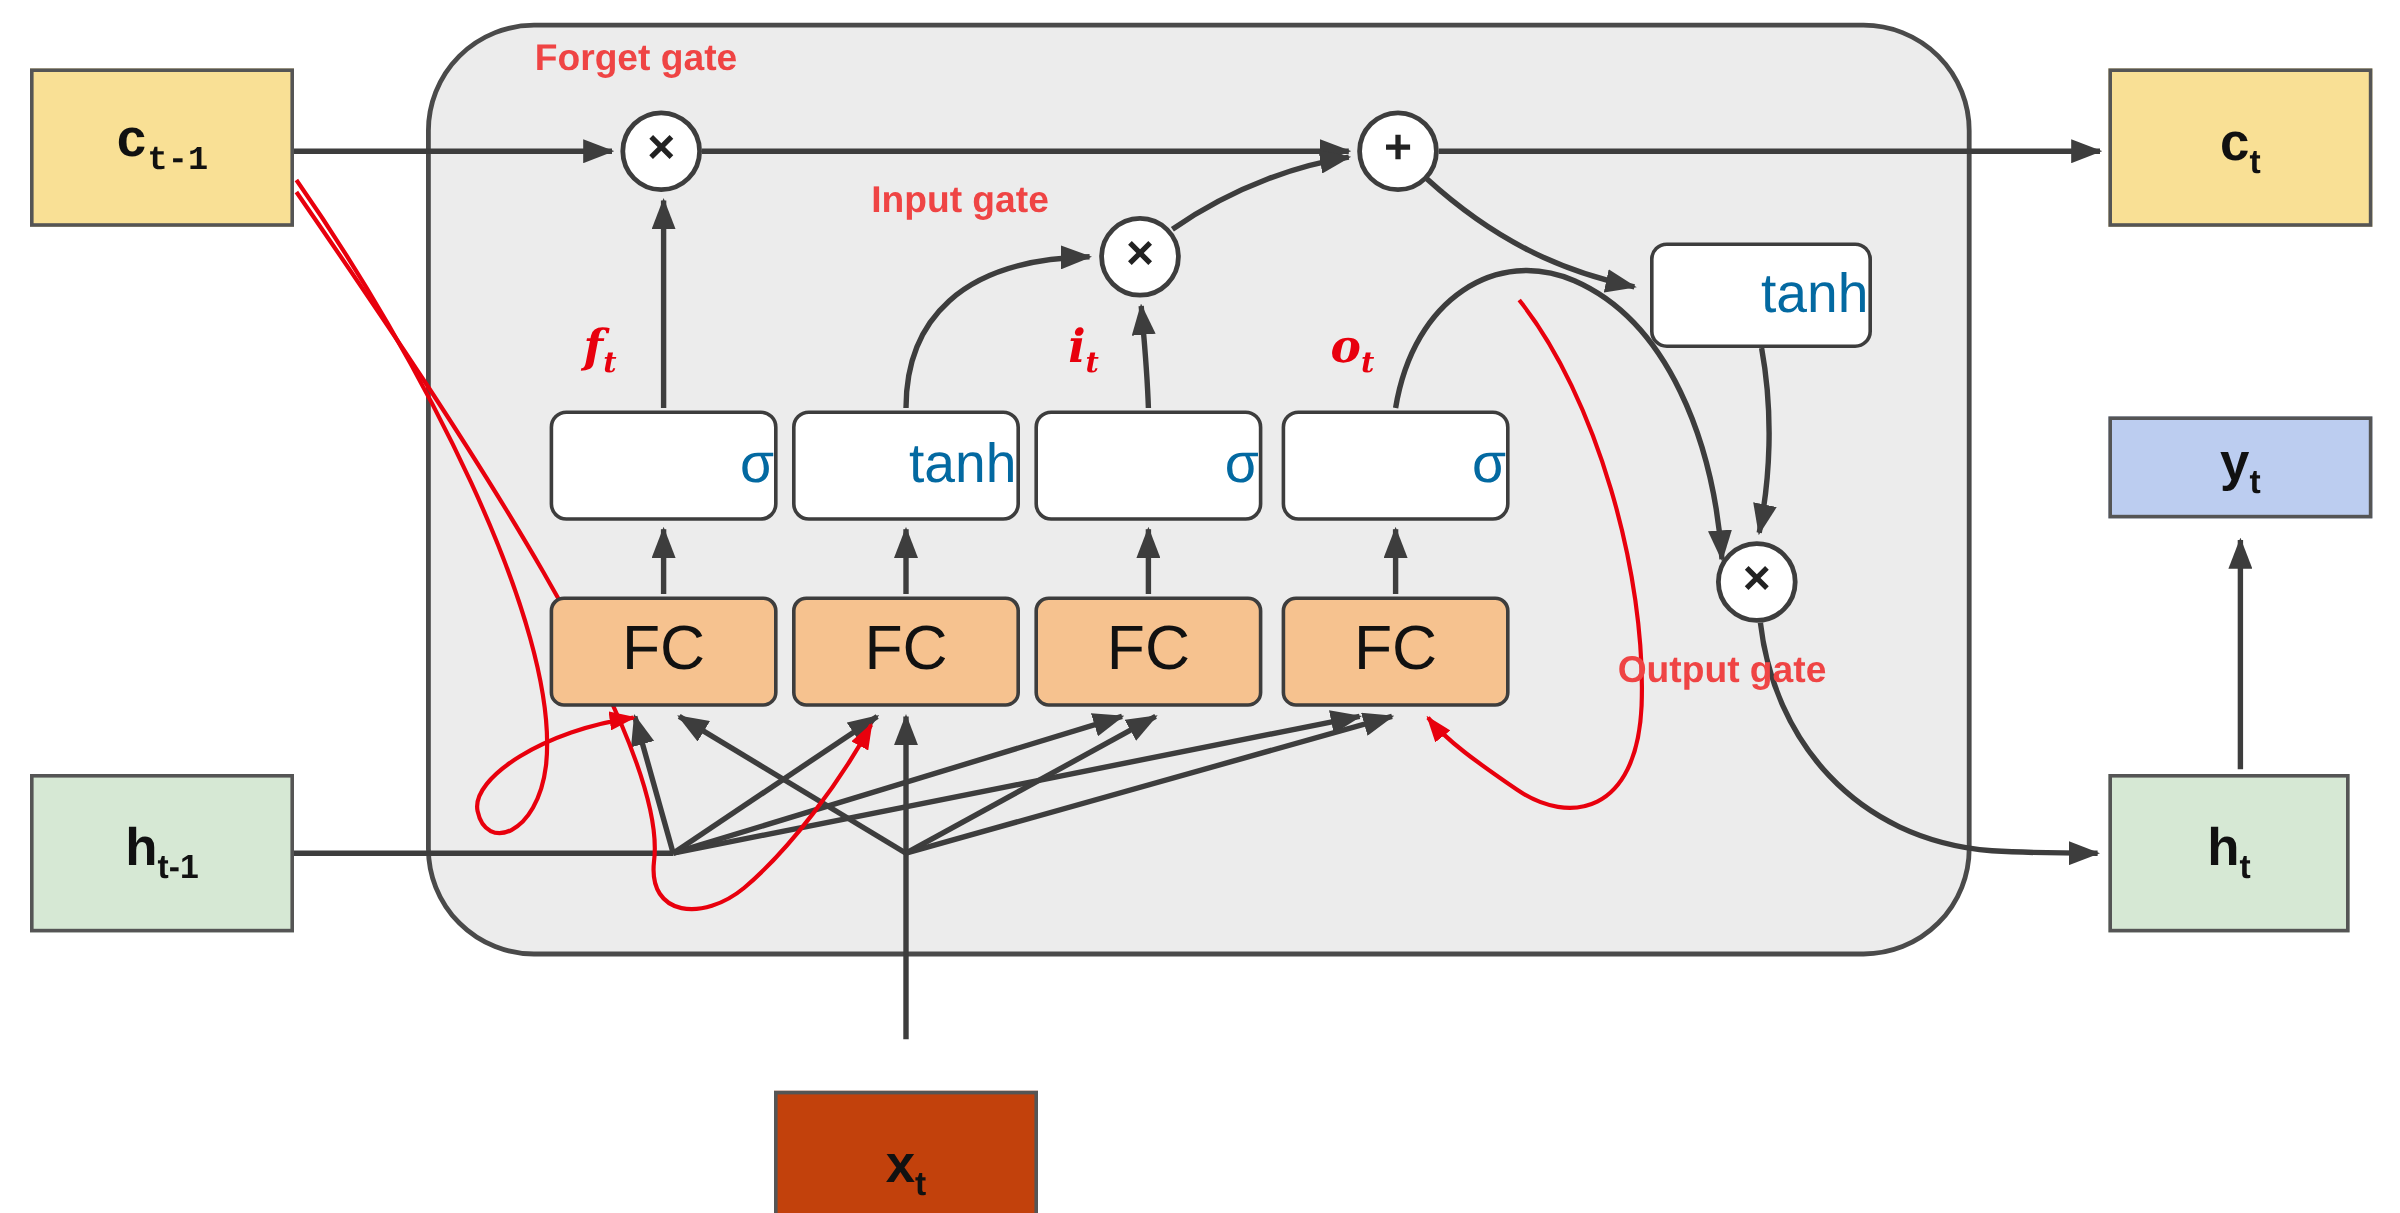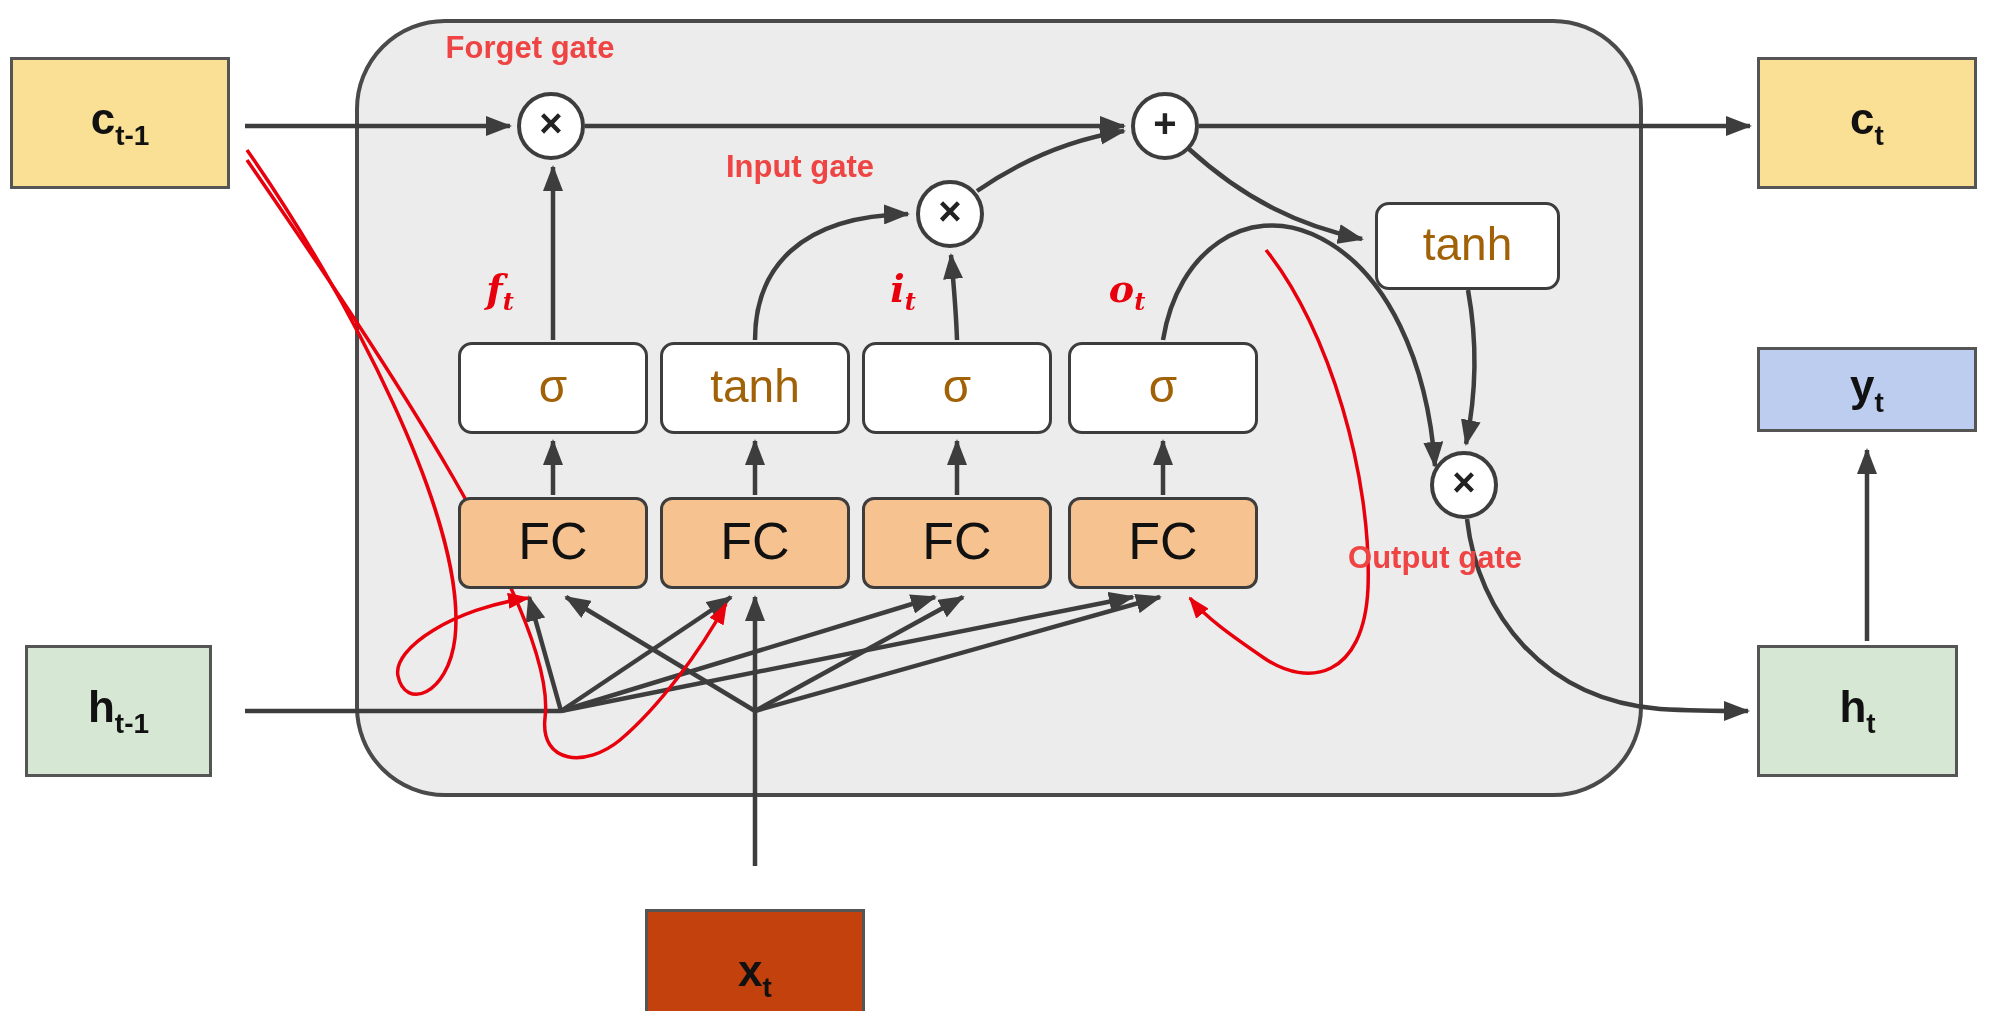--- a/index.html
+++ b/index.html
@@ -22,21 +22,21 @@
   .node .main{font-weight:bold;font-size:44px;}
   .node .sub{font-weight:bold;font-size:28px;display:inline-block;transform:translateY(11px);}
   .node-inner{position:absolute;left:0;right:0;top:50%;transform:translateY(-58%);}
   .yellow{background:#f9e095;}
   .green{background:#d6e8d4;}
   .pink{background:#c2410c;margin-top:42px;}
   .blue{background:#bccdf0;}
 
   .unit{
     position:absolute;box-sizing:border-box;background:#ffffff;
-    border:3px solid #3d3d3d;border-radius:14px;text-align:center;color:#a16207;
+    border:3px solid #3d3d3d;border-radius:14px;text-align:right;color:#0369a1;
   }
   .unit .txt{position:absolute;left:0;right:0;top:50%;transform:translateY(-54%);font-size:46px;}
   .fc{
     position:absolute;box-sizing:border-box;background:#f6c28f;
     border:3px solid #3d3d3d;border-radius:12px;text-align:center;color:#111;
   }
   .fc .txt{position:absolute;left:0;right:0;top:50%;transform:translateY(-54%);font-size:52px;}
 
   .gate-circle{
     position:absolute;width:68px;height:68px;border-radius:50%;
@@ -104,24 +104,24 @@
 
     <path d="M 1867 641 L 1867 450" stroke="#3d3d3d" stroke-width="4.5" fill="none" marker-end="url(#ah)"></path>
 
     <path d="M 247 150 C 345 290, 468 520, 455 638 C 448 696, 405 710, 398 676 C 392 648, 455 608, 528 598" stroke="#e8000d" stroke-width="3.5" fill="none" marker-end="url(#ahr)"></path>
     <path d="M 247 160 C 385 360, 558 618, 545 718 C 540 764, 586 768, 620 740 C 658 708, 700 652, 726 604" stroke="#e8000d" stroke-width="3.5" fill="none" marker-end="url(#ahr)"></path>
     <path d="M 1266 250 C 1330 330, 1372 478, 1368 588 C 1364 678, 1308 688, 1264 658 C 1232 636, 1205 617, 1190 598" stroke="#e8000d" stroke-width="3.5" fill="none" marker-end="url(#ahr)"></path>
   </svg>
 
   <div class="layer-nodes">
 
-    <div class="node yellow" style="left:10px;top:57px;width:220px;height:132px;">
+    <div class="node yellow" style="left:25px;top:57px;width:220px;height:132px;font-family:Liberation Mono, monospace;">
       <div class="node-inner"><span class="main">c</span><span class="sub">t-1</span></div>
     </div>
-    <div class="node green" style="left:25px;top:645px;width:187px;height:132px;">
+    <div class="node green" style="left:25px;top:645px;width:220px;height:132px;">
       <div class="node-inner"><span class="main">h</span><span class="sub">t-1</span></div>
     </div>
     <div class="node pink" style="left:645px;top:867px;width:220px;height:132px;">
       <div class="node-inner"><span class="main">x</span><span class="sub">t</span></div>
     </div>
     <div class="node yellow" style="left:1757px;top:57px;width:220px;height:132px;">
       <div class="node-inner"><span class="main">c</span><span class="sub">t</span></div>
     </div>
     <div class="node blue" style="left:1757px;top:347px;width:220px;height:85px;">
       <div class="node-inner"><span class="main">y</span><span class="sub">t</span></div>

